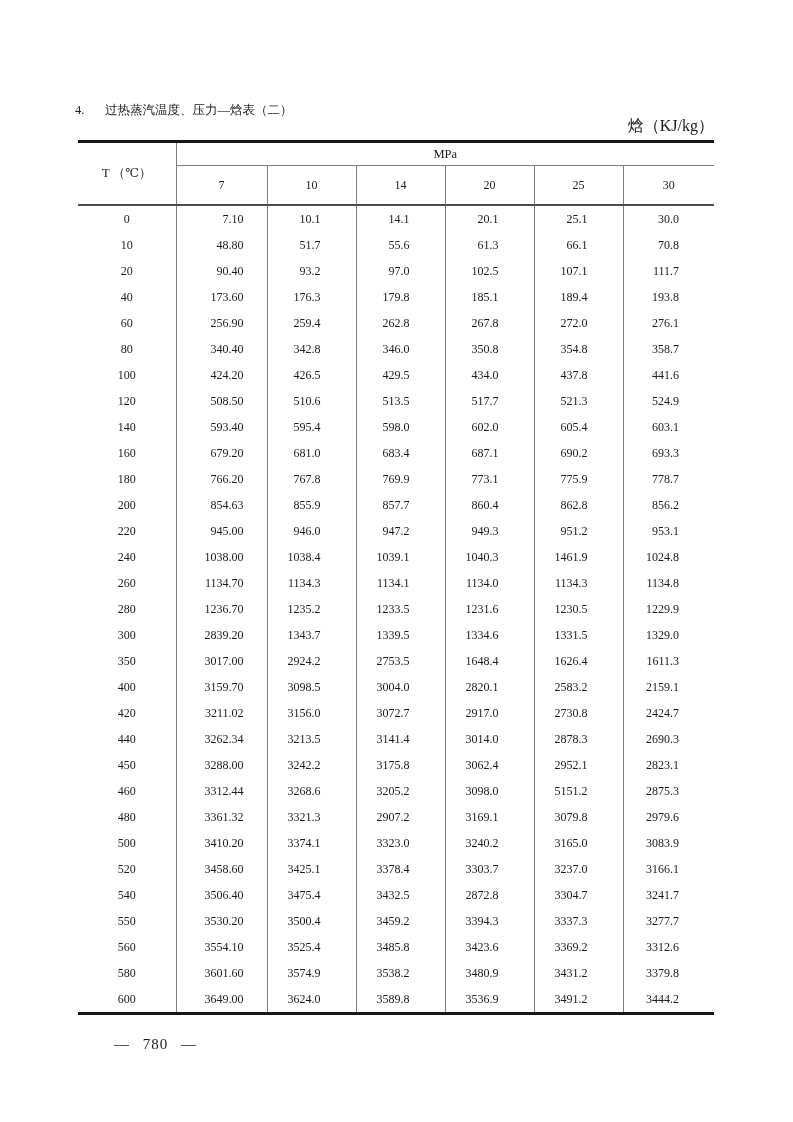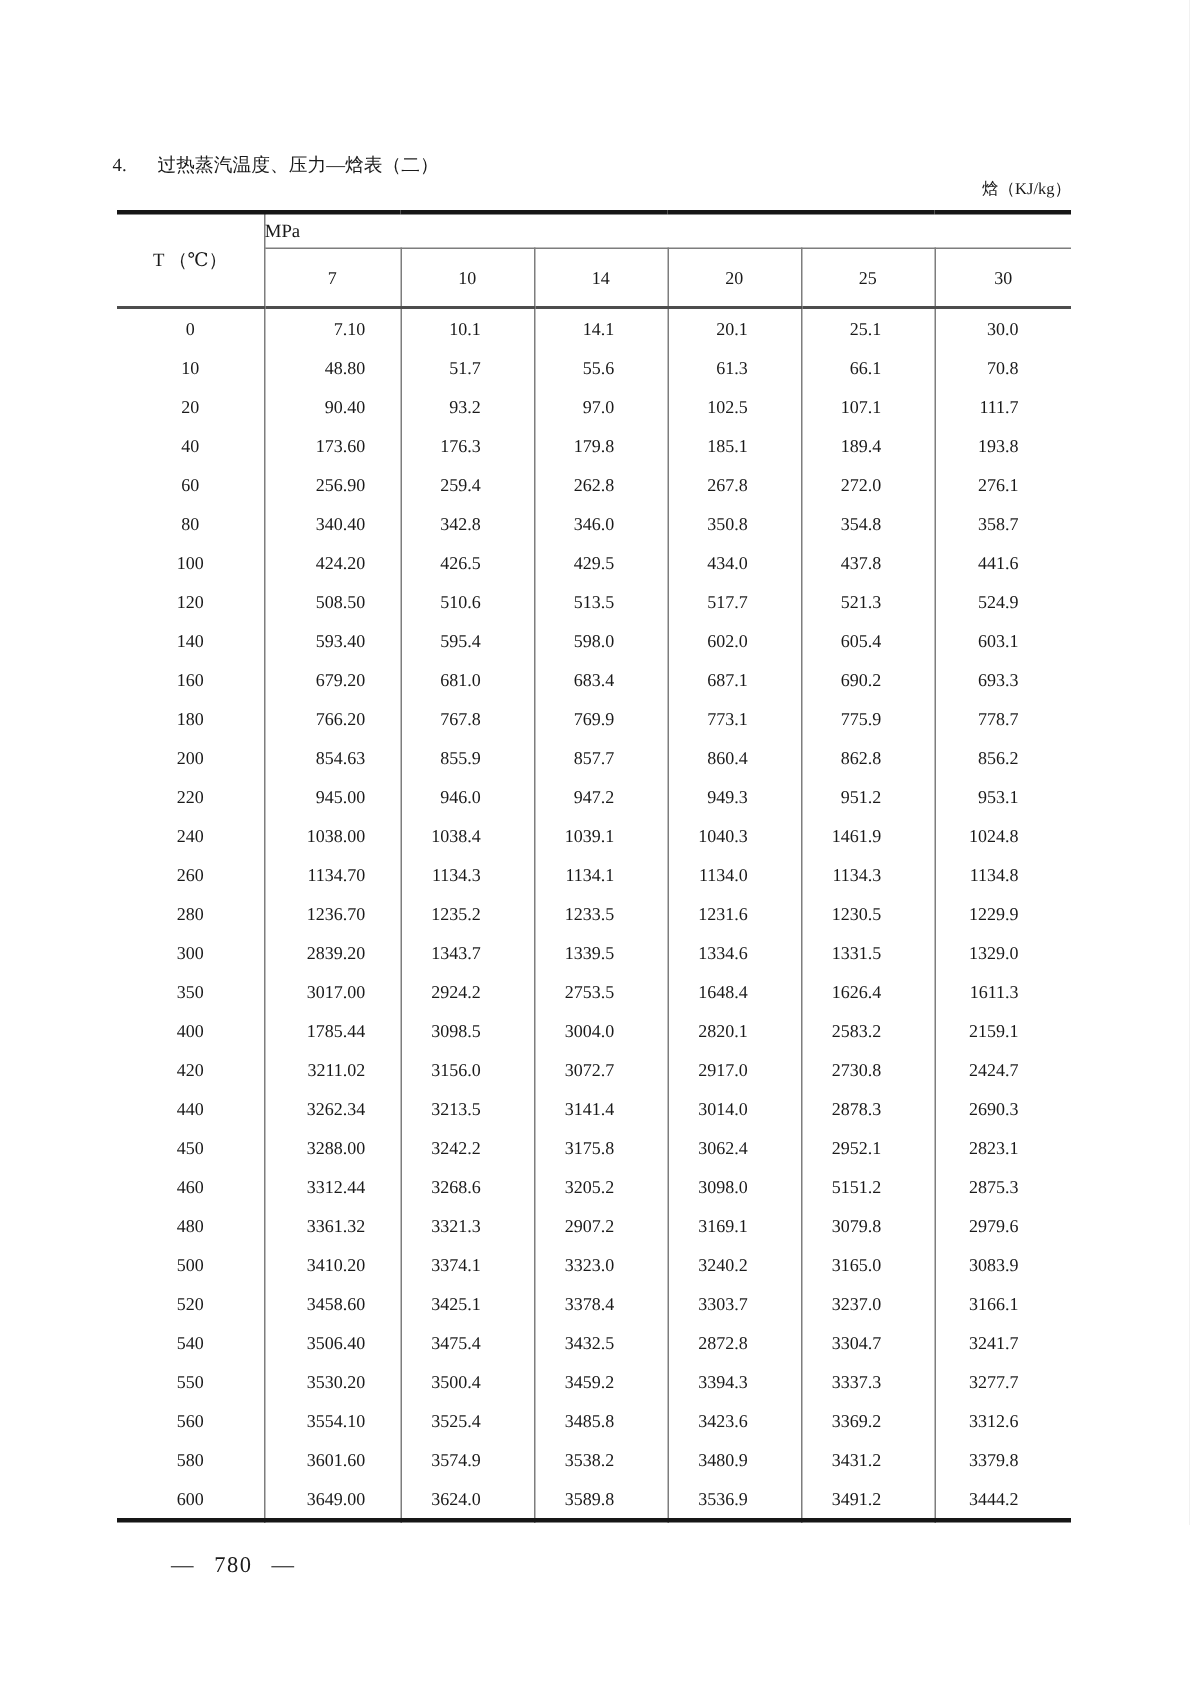--- a/index.html
+++ b/index.html
@@ -13,21 +13,21 @@
     margin:0 auto;
   }
   .title-row{
     position:absolute;left:75px;top:102px;
     font-size:12.5px;line-height:16px;
     display:flex;
   }
   .title-row .sec-no{width:30px;}
   .unit-label{
     position:absolute;top:118px;right:79px;
-    font-size:11px;line-height:16px;
+    font-size:16px;line-height:16px;
   }
   table.data-table{
     position:absolute;left:78px;top:140px;
     width:636px;
     border-collapse:collapse;
     table-layout:fixed;
     border-top:3px solid #161616;
     border-bottom:3px solid #161616;
     font-size:12px;
   }
@@ -39,21 +39,21 @@
   }
   th.t-head{
     width:98px;
     text-align:center;
     border-right:1px solid #7d7d7d;
     border-bottom:2px solid #4d4d4d;
     font-size:12.5px;
   }
   th.mpa-head{
     height:22px;
-    text-align:left;
+    text-align:center;
     border-bottom:1px solid #7d7d7d;
     font-size:12.5px;
   }
   th.p-head{
     height:38px;
     text-align:center;
     border-bottom:2px solid #4d4d4d;
     font-size:12px;
   }
   th.p-head + th.p-head{border-left:1px solid #7d7d7d;}
@@ -267,21 +267,21 @@
           <td class="cell-t">350</td>
           <td class="cell-v col0">3017.00</td>
           <td class="cell-v col1">2924.2</td>
           <td class="cell-v col2">2753.5</td>
           <td class="cell-v col3">1648.4</td>
           <td class="cell-v col4">1626.4</td>
           <td class="cell-v col5">1611.3</td>
         </tr>
         <tr>
           <td class="cell-t">400</td>
-          <td class="cell-v col0">1785.44</td>
+          <td class="cell-v col0">3159.70</td>
           <td class="cell-v col1">3098.5</td>
           <td class="cell-v col2">3004.0</td>
           <td class="cell-v col3">2820.1</td>
           <td class="cell-v col4">2583.2</td>
           <td class="cell-v col5">2159.1</td>
         </tr>
         <tr>
           <td class="cell-t">420</td>
           <td class="cell-v col0">3211.02</td>
           <td class="cell-v col1">3156.0</td>

